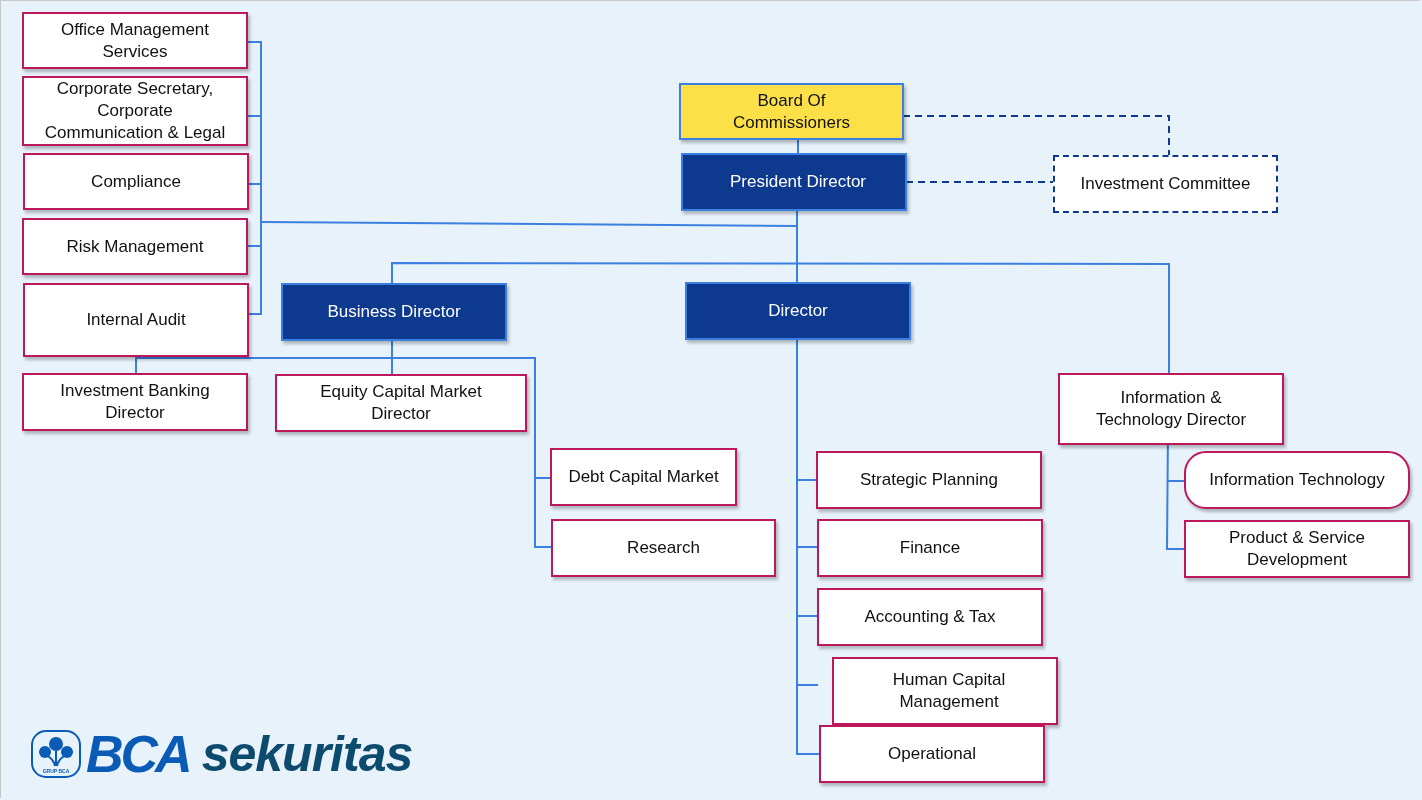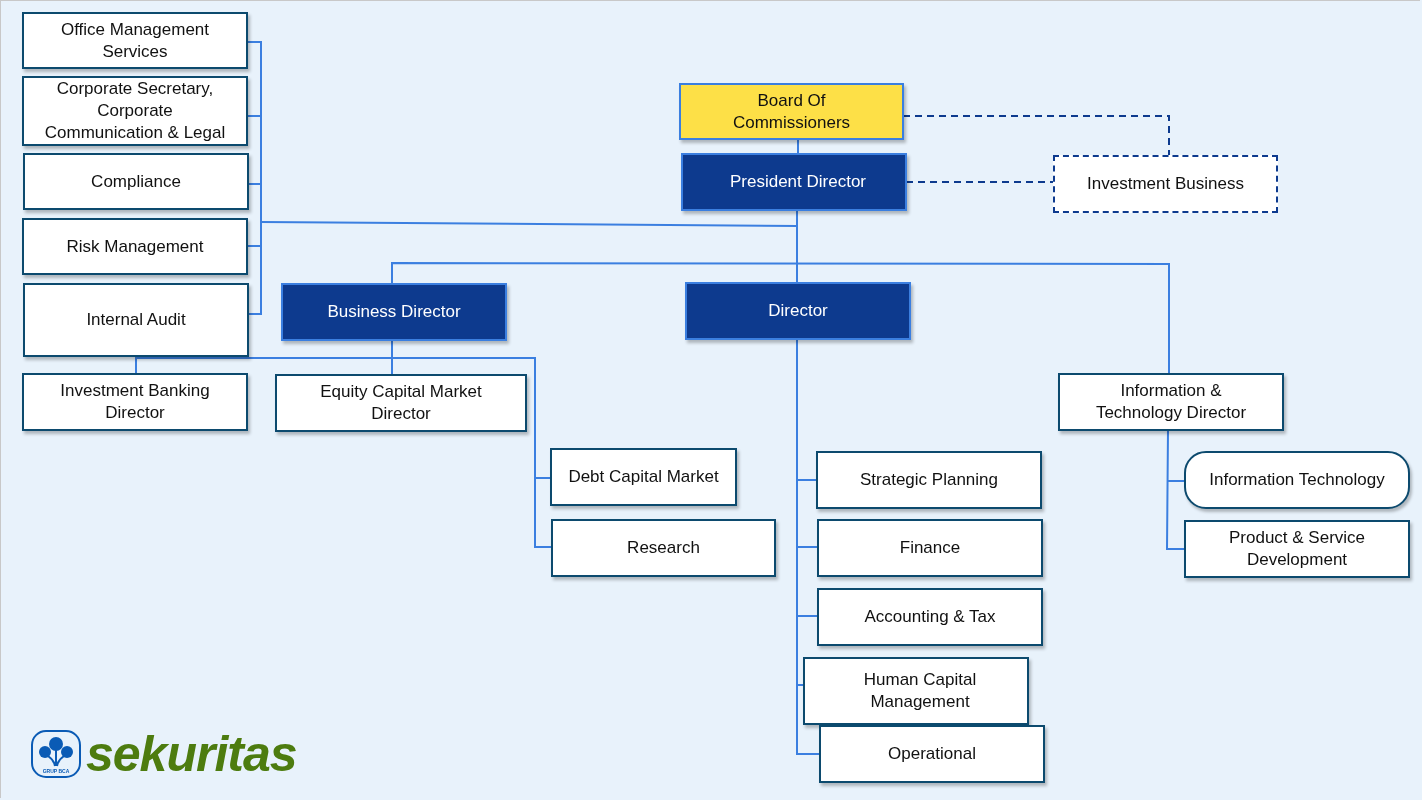--- a/index.html
+++ b/index.html
@@ -10,40 +10,40 @@
     position: relative;
   }
   #frame {
     position: absolute; left: 0; top: 0; width: 1420px; height: 798px;
     border-top: 1px solid #c8c8c8; border-left: 1px solid #c8c8c8;
     box-sizing: border-box;
   }
   svg#connectors { position: absolute; left: 0; top: 0; width: 1422px; height: 800px; }
   .node {
     position: absolute; box-sizing: border-box;
-    background: #ffffff; border: 2px solid #0c4a6e;
+    background: #ffffff; border: 2px solid #be185d;
     display: flex; align-items: center; justify-content: center; text-align: center;
     font-size: 17px; line-height: 22px; color: #111;
     box-shadow: 2px 3px 3px rgba(0,0,0,0.25);
     padding: 0 6px;
   }
   .node.dark { background: #0d3a8e; color: #ffffff; border-color: #3b7fe0; }
   .node.cyan { background: #fde047; color: #111; border-color: #3b7fe0; }
   .node.dashed { border: 2px dashed #0d3a8e; box-shadow: none; }
   .node span { white-space: pre-line; }
 
   #logo { position: absolute; left: 30px; top: 726px; height: 56px; display: flex; align-items: center; }
   #logo .emblem { width: 52px; height: 52px; }
   #logo .bca {
     font-family: "Liberation Sans", sans-serif; font-weight: bold; font-style: italic;
     font-size: 52px; color: #0a5bb5; letter-spacing: -3px; margin-left: 4px; line-height: 52px;
   }
   #logo .sek {
     font-family: "Liberation Sans", sans-serif; font-weight: bold; font-style: italic;
-    font-size: 50px; color: #4d7c0f; letter-spacing: -1px; margin-left: 4px; line-height: 52px;
+    font-size: 50px; color: #0c4a6e; letter-spacing: -1px; margin-left: 12px; line-height: 52px;
   }
 </style>
 </head>
 <body>
 
 <div id="frame"></div>
 
 <svg id="connectors" xmlns="http://www.w3.org/2000/svg">
   <g fill="none" stroke="#3b7fe0" stroke-width="2">
 
@@ -89,30 +89,30 @@
   </div>
 
 <div class="node cyan" style="left:679px;top:83px;width:225px;height:57px;">
   <span>Board Of
 Commissioners</span>
   </div>
 <div class="node dark" style="left:681px;top:153px;width:226px;height:58px;padding-left:14px;">
   <span>President Director</span>
   </div>
 <div class="node dashed" style="left:1053px;top:155px;width:225px;height:58px;">
-  <span>Investment Business</span>
+  <span>Investment Committee</span>
   </div>
 
 <div class="node dark" style="left:281px;top:283px;width:226px;height:58px;">
   <span>Business Director</span>
   </div>
 <div class="node dark" style="left:685px;top:282px;width:226px;height:58px;">
   <span>Director</span>
   </div>
-<div class="node" style="left:1058px;top:373px;width:226px;height:58px;justify-content:center;">
+<div class="node" style="left:1058px;top:373px;width:226px;height:72px;justify-content:center;">
   <span>Information &amp;
 Technology Director</span>
   </div>
 
 <div class="node" style="left:22px;top:373px;width:226px;height:58px;">
   <span>Investment Banking
 Director</span>
   </div>
 <div class="node" style="left:275px;top:374px;width:252px;height:58px;">
   <span>Equity Capital Market
@@ -127,21 +127,21 @@
 
 <div class="node" style="left:816px;top:451px;width:226px;height:58px;">
   <span>Strategic Planning</span>
   </div>
 <div class="node" style="left:817px;top:519px;width:226px;height:58px;">
   <span>Finance</span>
   </div>
 <div class="node" style="left:817px;top:588px;width:226px;height:58px;">
   <span>Accounting &amp; Tax</span>
   </div>
-<div class="node" style="left:803px;top:657px;width:226px;height:68px;padding-left:14px;">
+<div class="node" style="left:832px;top:657px;width:226px;height:68px;padding-left:14px;">
   <span>Human Capital
 Management</span>
   </div>
 <div class="node" style="left:819px;top:725px;width:226px;height:58px;">
   <span>Operational</span>
   </div>
 
 <div class="node" style="left:1184px;top:451px;width:226px;height:58px;border-radius:22px;">
   <span>Information Technology</span>
   </div>
@@ -152,14 +152,15 @@
 
 <div id="logo">
   <svg class="emblem" viewBox="0 0 52 52" xmlns="http://www.w3.org/2000/svg">
     <rect x="2" y="3" width="48" height="46" rx="14" ry="14" fill="none" stroke="#0a5bb5" stroke-width="2"></rect>
     <circle cx="26" cy="16" r="7" fill="#0a5bb5"></circle>
     <circle cx="15" cy="24" r="6" fill="#0a5bb5"></circle>
     <circle cx="37" cy="24" r="6" fill="#0a5bb5"></circle>
     <path d="M26 22 V38 M18 28 Q24 32 25 38 M34 28 Q28 32 27 38" stroke="#0a5bb5" stroke-width="2" fill="none"></path>
     <text x="26" y="45" font-size="5" text-anchor="middle" fill="#0a5bb5" font-family="Liberation Sans, sans-serif" font-weight="bold">GRUP BCA</text>
   </svg>
+  <span class="bca">BCA</span>
   <span class="sek">sekuritas</span>
 </div>
 
 </body></html>

